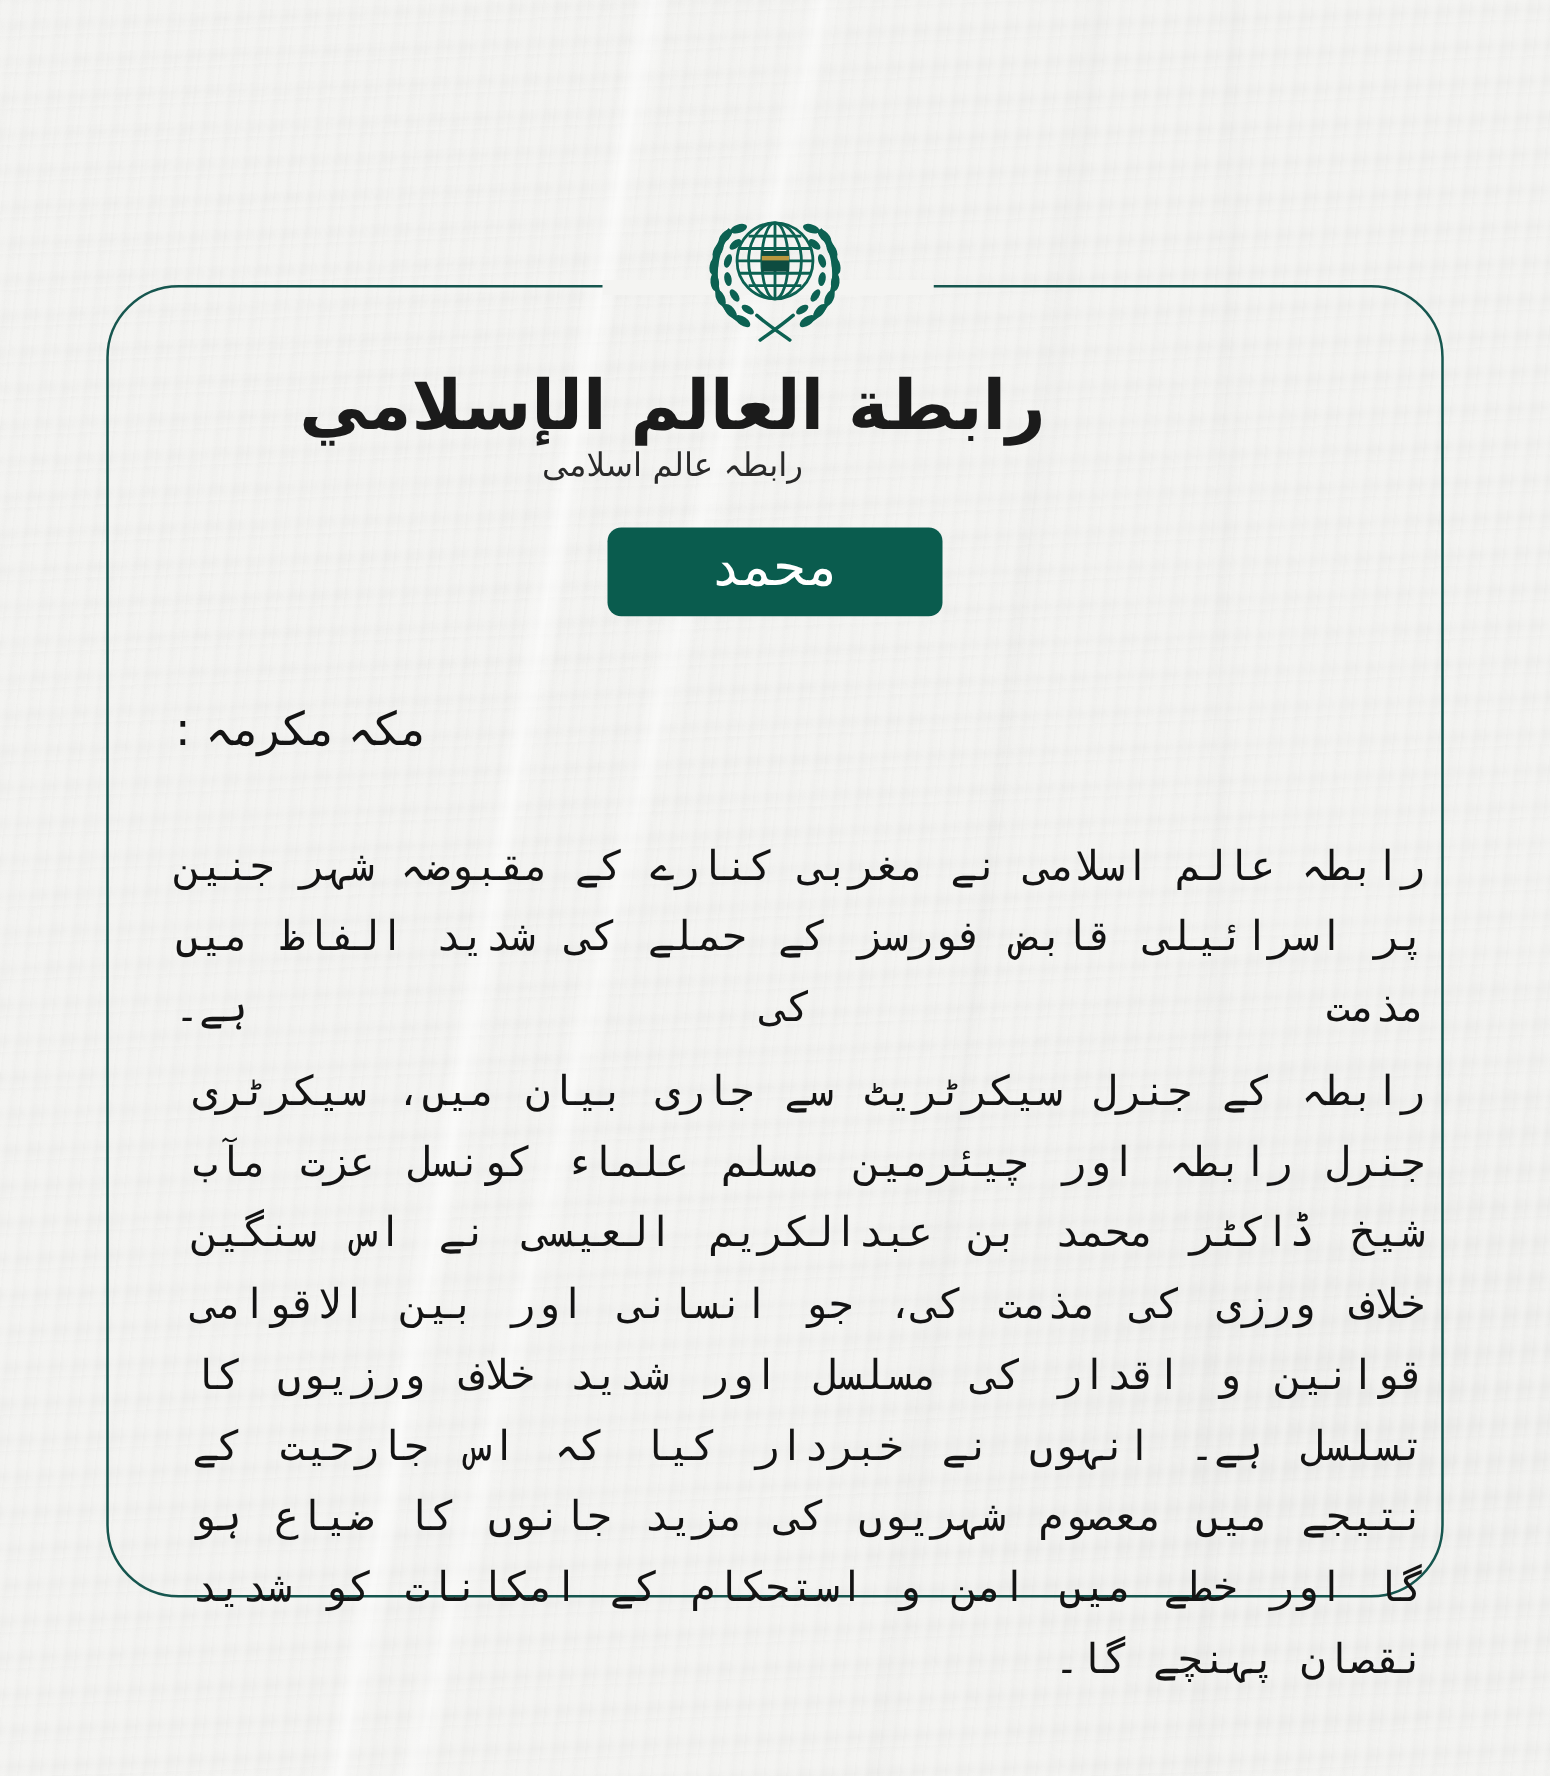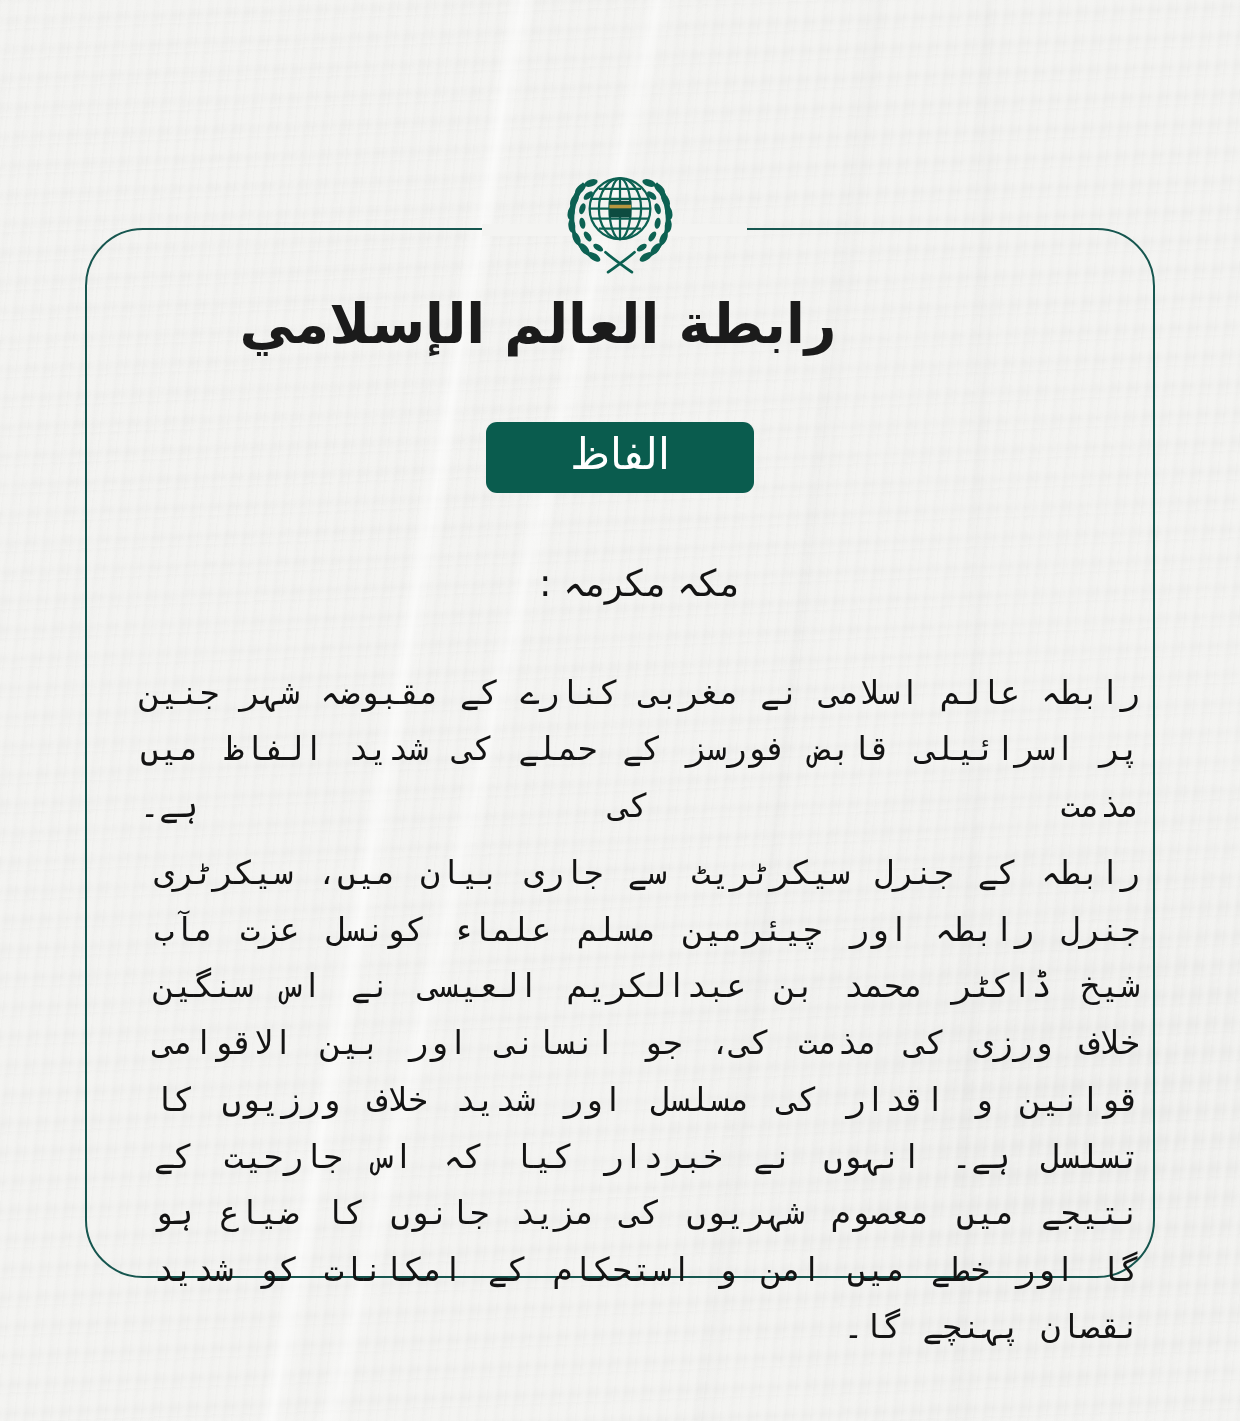--- a/index.html
+++ b/index.html
@@ -160,21 +160,21 @@
     z-index: 3;
     direction: rtl;
     text-align: right;
     color: #141414;
   }
   .dateline {
     font-family: "DejaVu Sans", sans-serif;
     font-size: 37px;
     line-height: 1.5;
     margin: 0 2px 56px 0;
-    text-align: center;
+    text-align: left;
     font-weight: 400;
     color: #141414;
   }
   .para {
     font-family: Liberation Mono, monospace;
     font-size: 33px;
     line-height: 1.72;
     margin: 0 0 6px 0;
     text-align: justify;
     text-align-last: justify;
@@ -256,23 +256,24 @@
       <g stroke="#0c6152" stroke-width="4.2" fill="none" stroke-linecap="round">
         <path d="M78 158 C92 170 104 178 118 188"></path>
         <path d="M122 158 C108 170 96 178 82 188"></path>
       </g>
     </svg>
   </span>
 </div>
 
 <div class="org-name-block">
   <span class="org-name-ar">رابطة العالم الإسلامي</span>
+  <span class="org-name-ur">رابطہ عالم اسلامی</span>
 </div>
 
 <div class="badge-row">
-  <span class="badge">الفاظ</span>
+  <span class="badge">محمد</span>
 </div>
 
 <div class="content">
   <div class="dateline">مکہ مکرمہ :</div>
   <p class="para">رابطہ عالم اسلامی نے مغربی کنارے کے مقبوضہ شہر جنین پر اسرائیلی قابض فورسز کے حملے کی شدید الفاظ میں مذمت کی ہے۔</p>
   <p class="para">رابطہ کے جنرل سیکرٹریٹ سے جاری بیان میں، سیکرٹری جنرل رابطہ اور چیئرمین مسلم علماء کونسل عزت مآب شیخ ڈاکٹر محمد بن عبدالکریم العیسی نے اس سنگین خلاف ورزی کی مذمت کی، جو انسانی اور بین الاقوامی قوانین و اقدار کی مسلسل اور شدید خلاف ورزیوں کا تسلسل ہے۔ انہوں نے خبردار کیا کہ اس جارحیت کے نتیجے میں معصوم شہریوں کی مزید جانوں کا ضیاع ہو گا اور خطے میں امن و استحکام کے امکانات کو شدید نقصان پہنچے گا۔</p>
 </div>
 
 </body></html>

